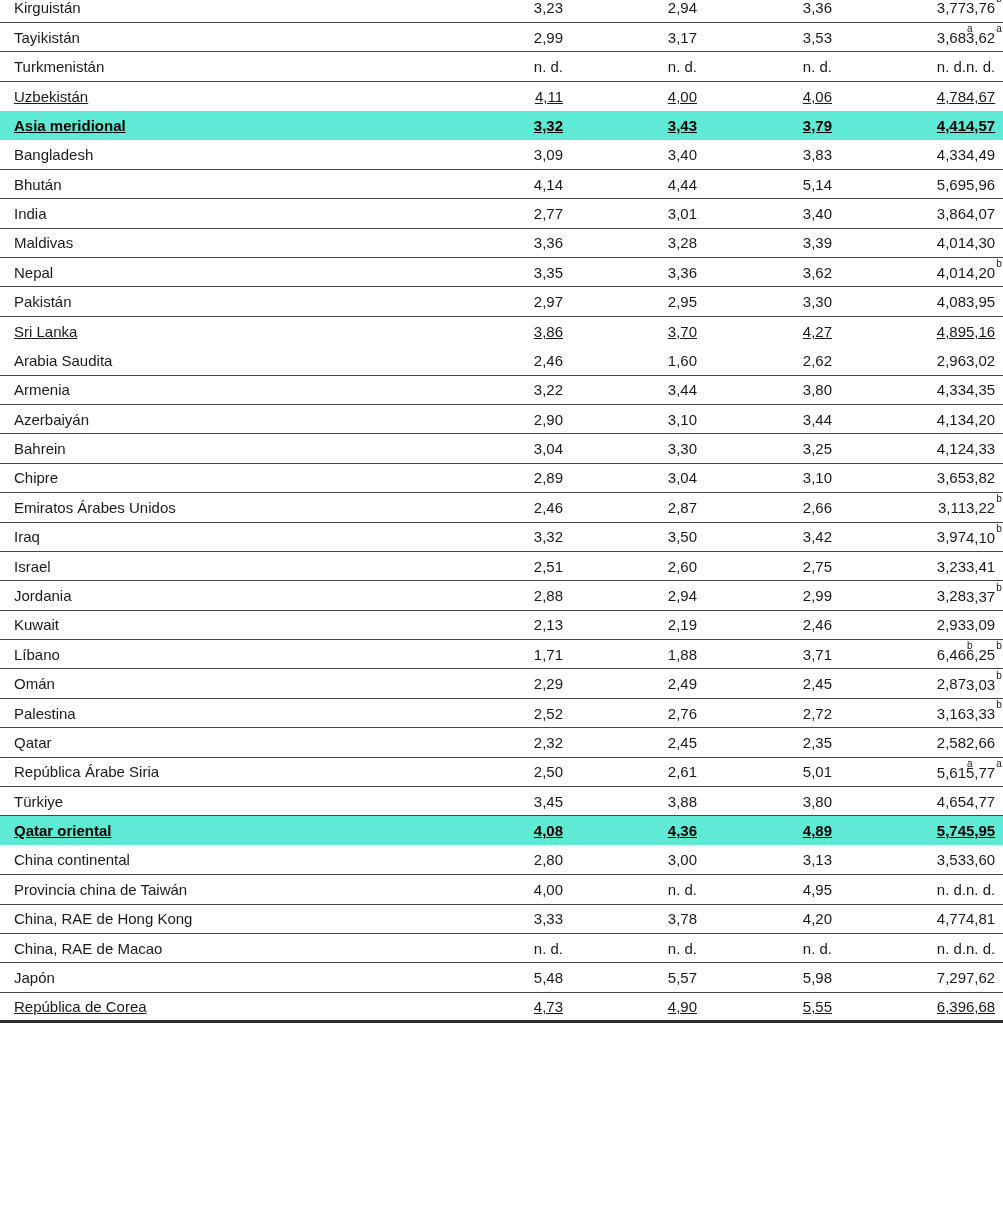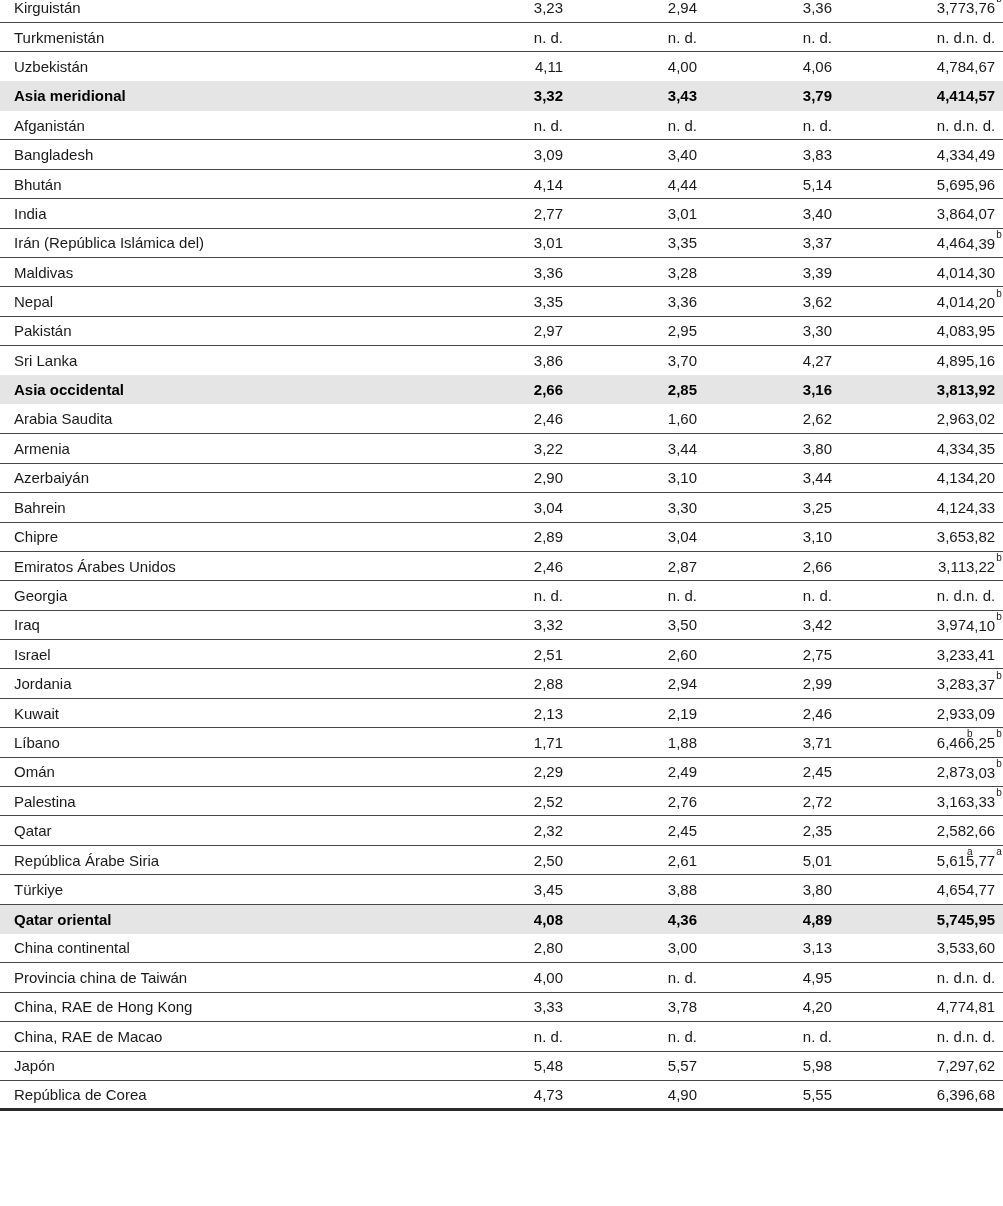--- a/index.html
+++ b/index.html
@@ -50,23 +50,24 @@
     text-align: right;
   }
   td.val.last {
     padding-right: 37px;
   }
   tr.country td {
     border-bottom: 1px solid #474747;
   }
   tr.no-rule td {
     border-bottom: none;
+    text-decoration: underline;
   }
   tr.region td {
-    background: #e5e5e5;
+    background: #5eead4;
     font-weight: bold;
     color: #000000;
   }
   sup {
     display: inline-block;
     width: 0;
     overflow: visible;
     font-size: 10px;
     position: relative;
     top: -5px;
@@ -89,20 +90,28 @@
     <tbody>
         <tr class="country">
           <td class="name">Kirguistán</td>
           <td class="val">3,23</td>
           <td class="val">2,94</td>
           <td class="val">3,36</td>
           <td class="val">3,77</td>
           <td class="val last">3,76<sup>b</sup></td>
         </tr>
         <tr class="country">
+          <td class="name">Tayikistán</td>
+          <td class="val">2,99</td>
+          <td class="val">3,17</td>
+          <td class="val">3,53</td>
+          <td class="val">3,68<sup>a</sup></td>
+          <td class="val last">3,62<sup>a</sup></td>
+        </tr>
+        <tr class="country">
           <td class="name">Turkmenistán</td>
           <td class="val">n. d.</td>
           <td class="val">n. d.</td>
           <td class="val">n. d.</td>
           <td class="val">n. d.</td>
           <td class="val last">n. d.</td>
         </tr>
         <tr class="country no-rule">
           <td class="name">Uzbekistán</td>
           <td class="val">4,11</td>
@@ -113,28 +122,20 @@
         </tr>
         <tr class="region no-rule">
           <td class="name">Asia meridional</td>
           <td class="val">3,32</td>
           <td class="val">3,43</td>
           <td class="val">3,79</td>
           <td class="val">4,41</td>
           <td class="val last">4,57</td>
         </tr>
         <tr class="country">
-          <td class="name">Afganistán</td>
-          <td class="val">n. d.</td>
-          <td class="val">n. d.</td>
-          <td class="val">n. d.</td>
-          <td class="val">n. d.</td>
-          <td class="val last">n. d.</td>
-        </tr>
-        <tr class="country">
           <td class="name">Bangladesh</td>
           <td class="val">3,09</td>
           <td class="val">3,40</td>
           <td class="val">3,83</td>
           <td class="val">4,33</td>
           <td class="val last">4,49</td>
         </tr>
         <tr class="country">
           <td class="name">Bhután</td>
           <td class="val">4,14</td>
@@ -143,28 +144,20 @@
           <td class="val">5,69</td>
           <td class="val last">5,96</td>
         </tr>
         <tr class="country">
           <td class="name">India</td>
           <td class="val">2,77</td>
           <td class="val">3,01</td>
           <td class="val">3,40</td>
           <td class="val">3,86</td>
           <td class="val last">4,07</td>
-        </tr>
-        <tr class="country">
-          <td class="name">Irán (República Islámica del)</td>
-          <td class="val">3,01</td>
-          <td class="val">3,35</td>
-          <td class="val">3,37</td>
-          <td class="val">4,46</td>
-          <td class="val last">4,39<sup>b</sup></td>
         </tr>
         <tr class="country">
           <td class="name">Maldivas</td>
           <td class="val">3,36</td>
           <td class="val">3,28</td>
           <td class="val">3,39</td>
           <td class="val">4,01</td>
           <td class="val last">4,30</td>
         </tr>
         <tr class="country">
@@ -184,28 +177,20 @@
           <td class="val last">3,95</td>
         </tr>
         <tr class="country no-rule">
           <td class="name">Sri Lanka</td>
           <td class="val">3,86</td>
           <td class="val">3,70</td>
           <td class="val">4,27</td>
           <td class="val">4,89</td>
           <td class="val last">5,16</td>
         </tr>
-        <tr class="region no-rule">
-          <td class="name">Asia occidental</td>
-          <td class="val">2,66</td>
-          <td class="val">2,85</td>
-          <td class="val">3,16</td>
-          <td class="val">3,81</td>
-          <td class="val last">3,92</td>
-        </tr>
         <tr class="country">
           <td class="name">Arabia Saudita</td>
           <td class="val">2,46</td>
           <td class="val">1,60</td>
           <td class="val">2,62</td>
           <td class="val">2,96</td>
           <td class="val last">3,02</td>
         </tr>
         <tr class="country">
           <td class="name">Armenia</td>
@@ -239,28 +224,20 @@
           <td class="val">3,65</td>
           <td class="val last">3,82</td>
         </tr>
         <tr class="country">
           <td class="name">Emiratos Árabes Unidos</td>
           <td class="val">2,46</td>
           <td class="val">2,87</td>
           <td class="val">2,66</td>
           <td class="val">3,11</td>
           <td class="val last">3,22<sup>b</sup></td>
-        </tr>
-        <tr class="country">
-          <td class="name">Georgia</td>
-          <td class="val">n. d.</td>
-          <td class="val">n. d.</td>
-          <td class="val">n. d.</td>
-          <td class="val">n. d.</td>
-          <td class="val last">n. d.</td>
         </tr>
         <tr class="country">
           <td class="name">Iraq</td>
           <td class="val">3,32</td>
           <td class="val">3,50</td>
           <td class="val">3,42</td>
           <td class="val">3,97</td>
           <td class="val last">4,10<sup>b</sup></td>
         </tr>
         <tr class="country">

